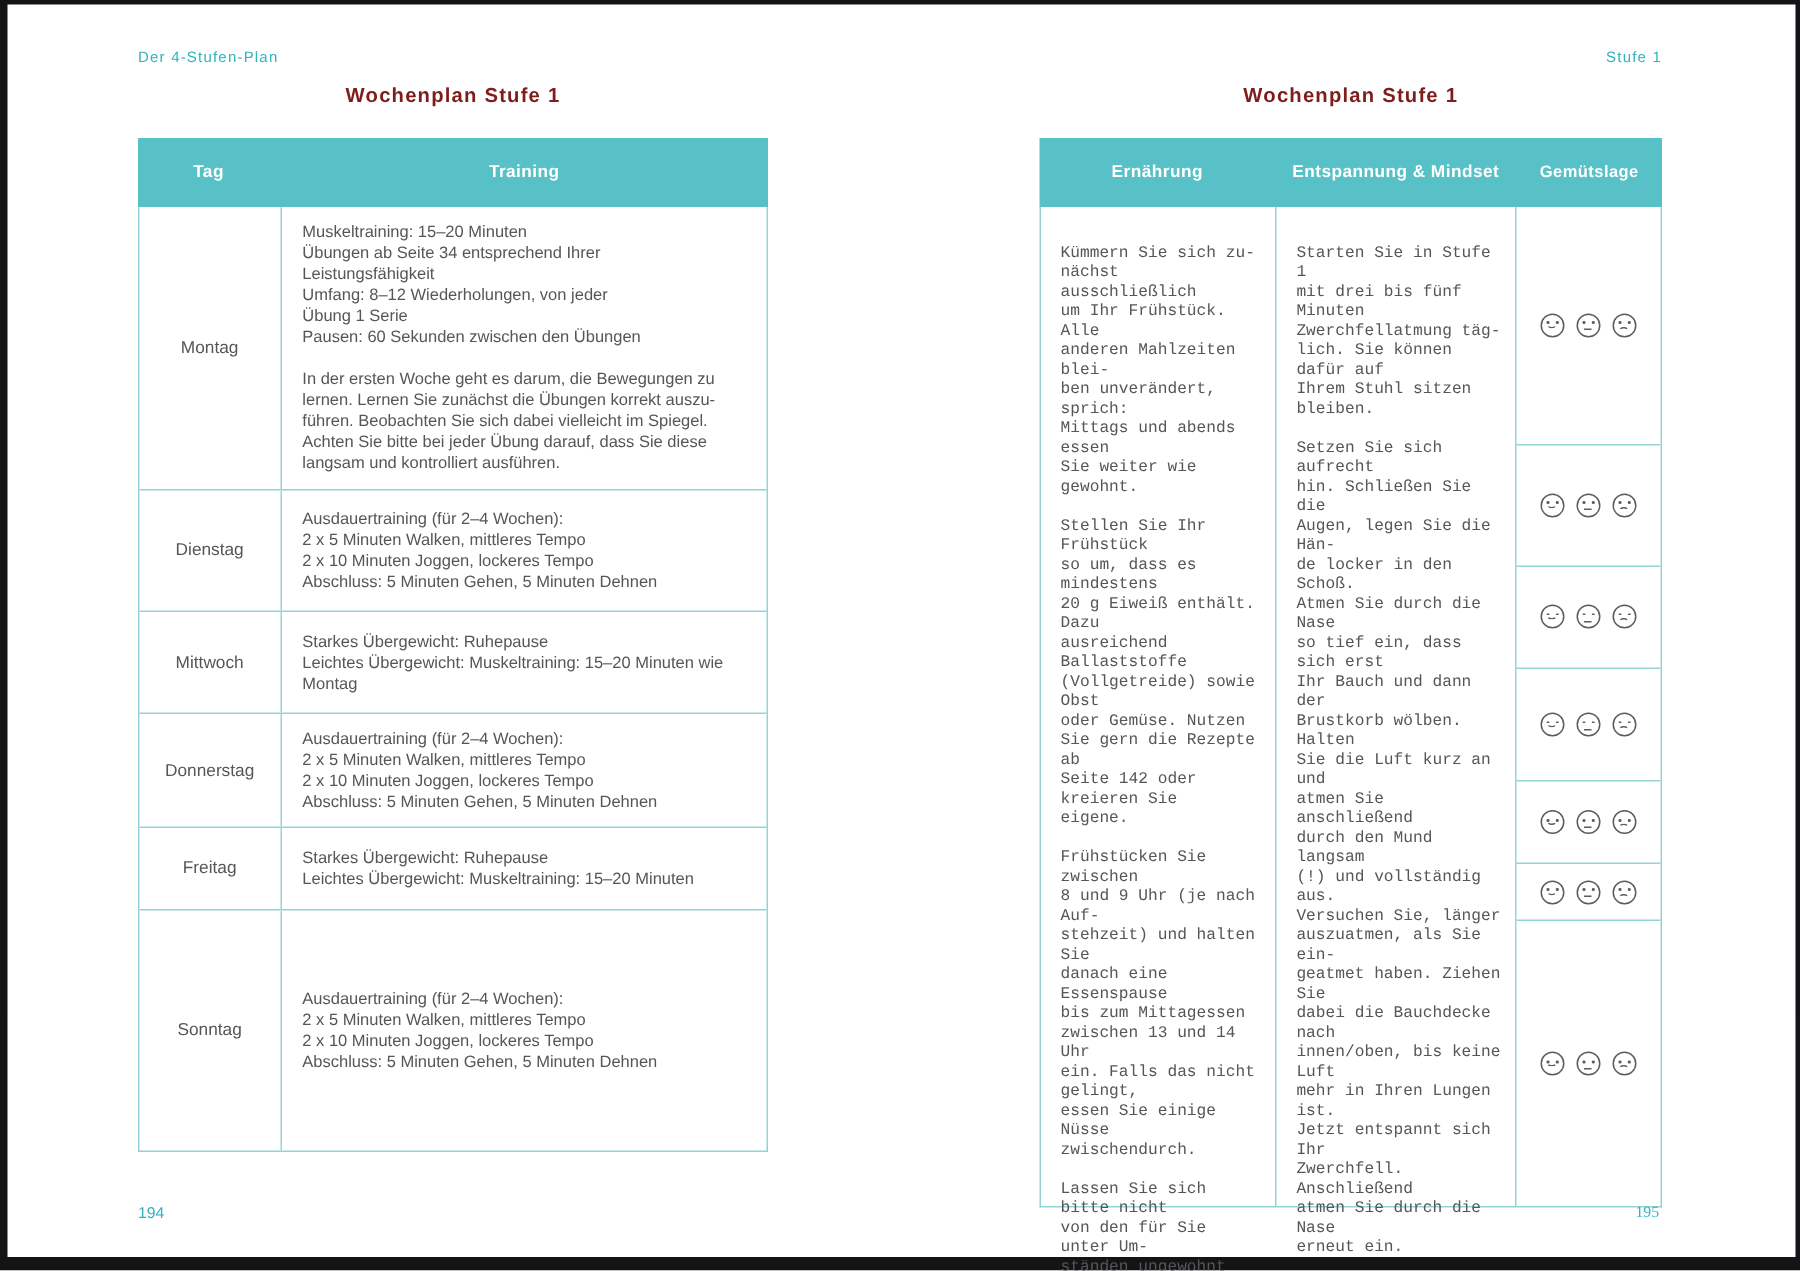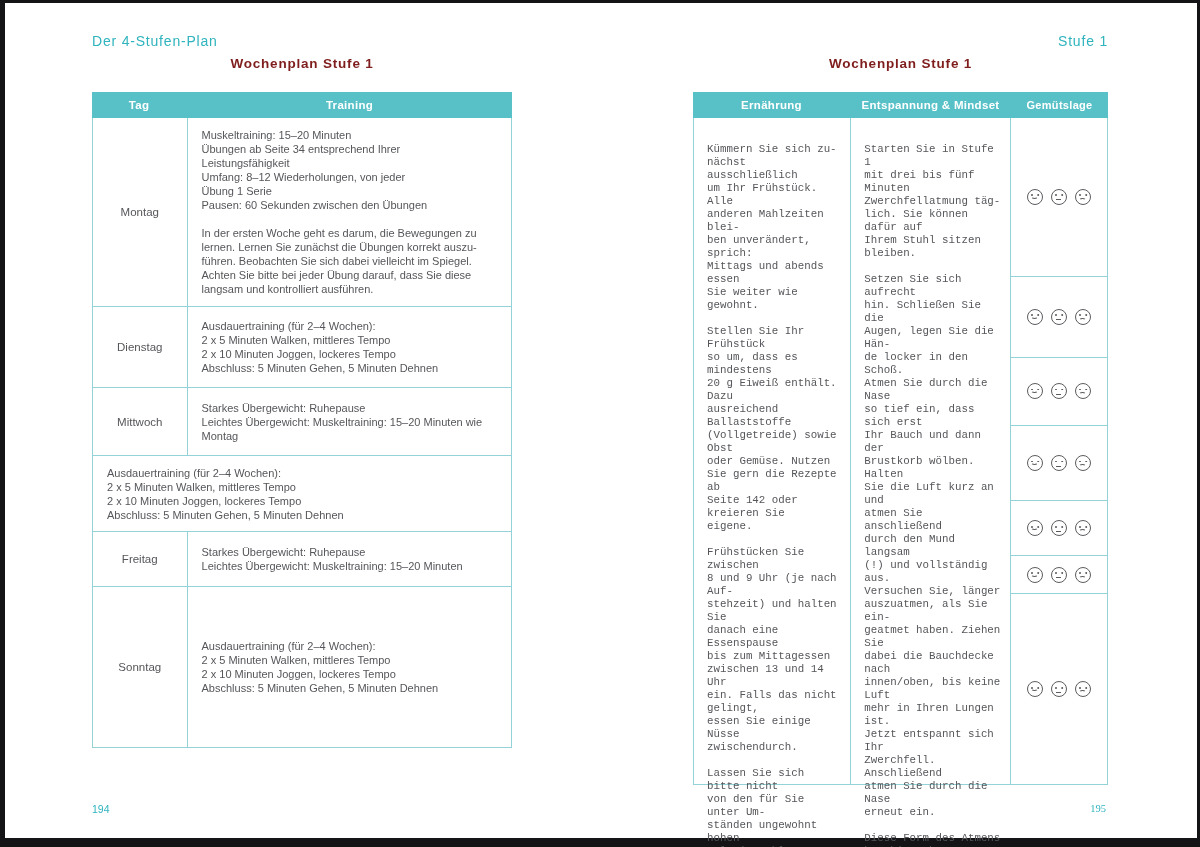--- a/index.html
+++ b/index.html
@@ -1,31 +1,31 @@
 <!DOCTYPE html>
 <html><head>
 <meta charset="utf-8">
 <style>
   html,body{margin:0;padding:0;background:#ffffff;}
   body{width:1200px;height:847px;position:relative;font-family:"Liberation Sans","DejaVu Sans",sans-serif;color:#55565A;}
   .frame{position:absolute;inset:0;border:3px solid #141417;border-left-width:5px;border-bottom-width:9px;pointer-events:none;box-sizing:border-box;}
-  .running-header{position:absolute;top:33px;font-size:14px;letter-spacing:.8px;color:#2FB4BE;}
+  .running-header{position:absolute;top:33px;font-size:10px;letter-spacing:.8px;color:#2FB4BE;}
   .rh-left{left:92px;}
   .rh-right{right:92px;text-align:right;}
   .page-title{position:absolute;top:56px;font-size:13.5px;font-weight:bold;letter-spacing:.8px;color:#7f1d1d;text-align:center;}
   .title-left{left:92px;width:420px;}
   .title-right{left:693px;width:415px;}
   .page-number{position:absolute;top:803px;font-size:10.5px;color:#2FB4BE;}
   .pn-left{left:92px;}
   .pn-right{right:94px;font-family:Liberation Serif, serif;}
 
   .tbl{position:absolute;top:92px;box-sizing:border-box;}
   .tbl-left{left:92px;width:420px;}
   .tbl-right{left:693px;width:415px;}
-  .thead{display:flex;height:26px;background:#58C1C8;color:#ffffff;font-weight:bold;font-size:11.5px;letter-spacing:.3px;}
+  .thead{display:flex;height:46px;background:#58C1C8;color:#ffffff;font-weight:bold;font-size:11.5px;letter-spacing:.3px;}
   .thead .th{display:flex;align-items:center;justify-content:center;box-sizing:border-box;}
   .tbody{border:1.5px solid #93D3D7;border-top:none;box-sizing:border-box;}
 
   
   .trow{display:flex;box-sizing:border-box;}
   .trow + .trow{border-top:1.5px solid #93D3D7;}
   .day-cell{width:95px;display:flex;align-items:center;justify-content:center;font-size:11.5px;box-sizing:border-box;border-right:1.5px solid #93D3D7;}
   .training-cell{width:325px;box-sizing:border-box;display:flex;align-items:center;padding:6px 10px 6px 14px;font-size:11px;line-height:14px;white-space:pre-line;}
 
   
@@ -85,20 +85,21 @@
 2 x 10 Minuten Joggen, lockeres Tempo
 Abschluss: 5 Minuten Gehen, 5 Minuten Dehnen</div>
     </div>
     <div class="trow h-mi">
       <div class="day-cell">Mittwoch</div>
       <div class="training-cell">Starkes Übergewicht: Ruhepause
 Leichtes Übergewicht: Muskeltraining: 15–20 Minuten wie
 Montag</div>
     </div>
     <div class="trow h-do">
+      <div class="day-cell">Donnerstag</div>
       <div class="training-cell">Ausdauertraining (für 2–4 Wochen):
 2 x 5 Minuten Walken, mittleres Tempo
 2 x 10 Minuten Joggen, lockeres Tempo
 Abschluss: 5 Minuten Gehen, 5 Minuten Dehnen</div>
     </div>
     <div class="trow h-fr">
       <div class="day-cell">Freitag</div>
       <div class="training-cell">Starkes Übergewicht: Ruhepause
 Leichtes Übergewicht: Muskeltraining: 15–20 Minuten</div>
     </div>

